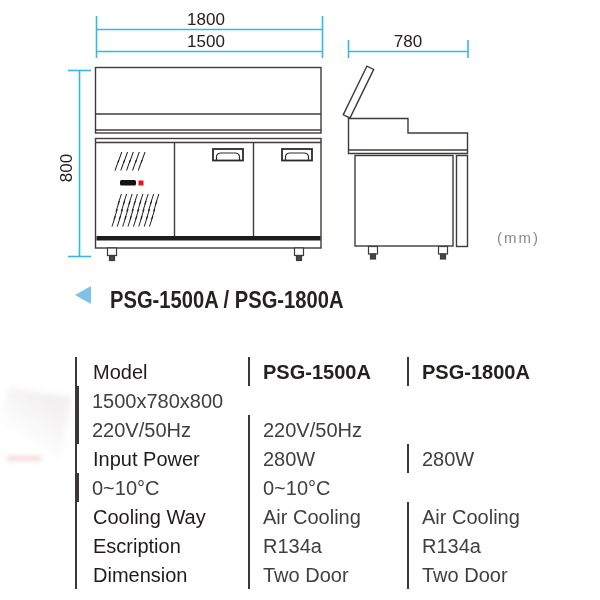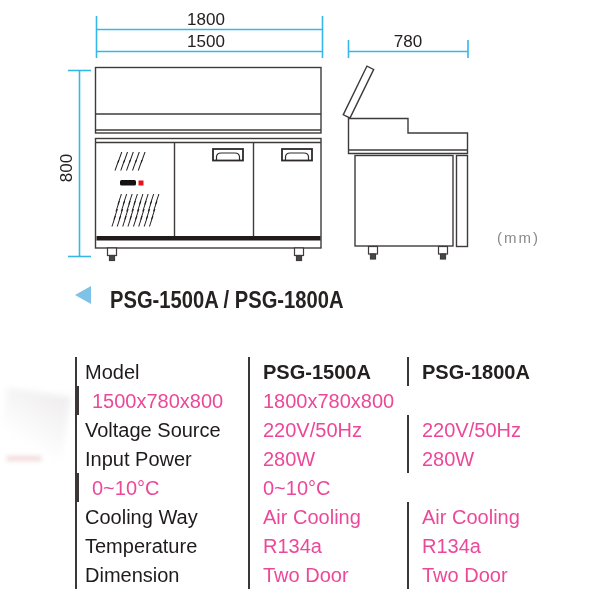--- a/index.html
+++ b/index.html
@@ -23,22 +23,22 @@
   .artifact-wedge { position:absolute; left:0; top:392px; width:64px; height:98px;
                     background:linear-gradient(205deg, rgba(170,158,158,0.20) 0%, rgba(255,255,255,0) 55%);
                     filter:blur(3px); transform:rotate(8deg); pointer-events:none; }
   .artifact-pink  { position:absolute; left:6px; top:456px; width:36px; height:5px;
                     background:rgba(226,164,164,0.40); border-radius:3px; filter:blur(2px); pointer-events:none; }
 
   
   .spec-table { position:absolute; left:75px; top:357px; width:505px; border-left:2px solid #3b3737; }
   .row  { display:grid; grid-template-columns:171px 159px 173px; height:29px; }
   .c    { display:flex; align-items:center; font-size:20px; line-height:1; white-space:nowrap; overflow:hidden; }
-  .c.label { padding-left:8px;  color:#1f1b1b; }
-  .c.val   { padding-left:13px; color:#ec4899; border-left:2px solid #3b3737; height:100%; }
+  .c.label { padding-left:16px;  color:#1f1b1b; }
+  .c.val   { padding-left:13px; color:#404040; border-left:2px solid #3b3737; height:100%; }
   .c.hdr   { font-weight:bold; color:#242020; }
 </style>
 </head>
 <body>
 
 <div class="stage">
 
   <svg class="diagram" viewBox="0 0 600 278">
     <defs>
       <g id="foot-shape" stroke="#3f3b3b" stroke-width="1.2">
@@ -125,43 +125,41 @@
   <div class="artifact-pink"></div>
 
   <div class="spec-table">
     <div class="row">
       <div class="c label">Model</div>
       <div class="c val hdr">PSG-1500A</div>
       <div class="c val hdr">PSG-1800A</div>
     </div>
     <div class="row">
       <div class="c val">1500x780x800</div>
-      <div class="c val">1800x780x800</div>
     </div>
     <div class="row">
-      <div class="c label">Voltage Source</div>
       <div class="c val">220V/50Hz</div>
       <div class="c val">220V/50Hz</div>
     </div>
     <div class="row">
       <div class="c label">Input Power</div>
       <div class="c val">280W</div>
       <div class="c val">280W</div>
     </div>
     <div class="row">
       <div class="c val">0~10°C</div>
       <div class="c val">0~10°C</div>
     </div>
     <div class="row">
       <div class="c label">Cooling Way</div>
       <div class="c val">Air Cooling</div>
       <div class="c val">Air Cooling</div>
     </div>
     <div class="row">
-      <div class="c label">Temperature</div>
+      <div class="c label">Escription</div>
       <div class="c val">R134a</div>
       <div class="c val">R134a</div>
     </div>
     <div class="row">
       <div class="c label">Dimension</div>
       <div class="c val">Two Door</div>
       <div class="c val">Two Door</div>
     </div>
   </div>
 

